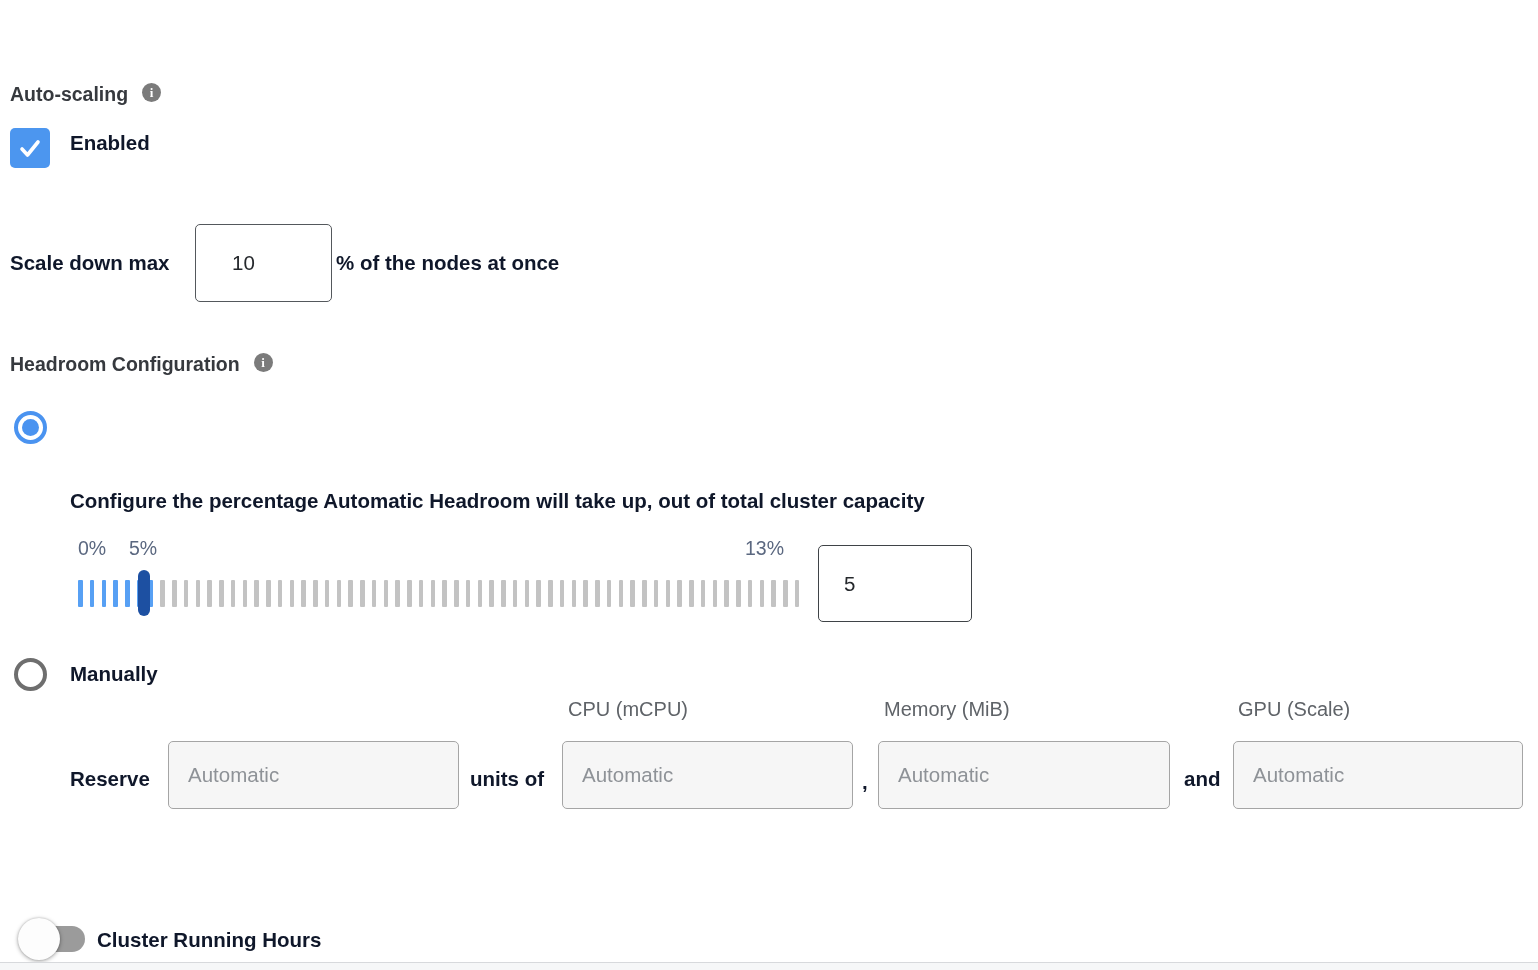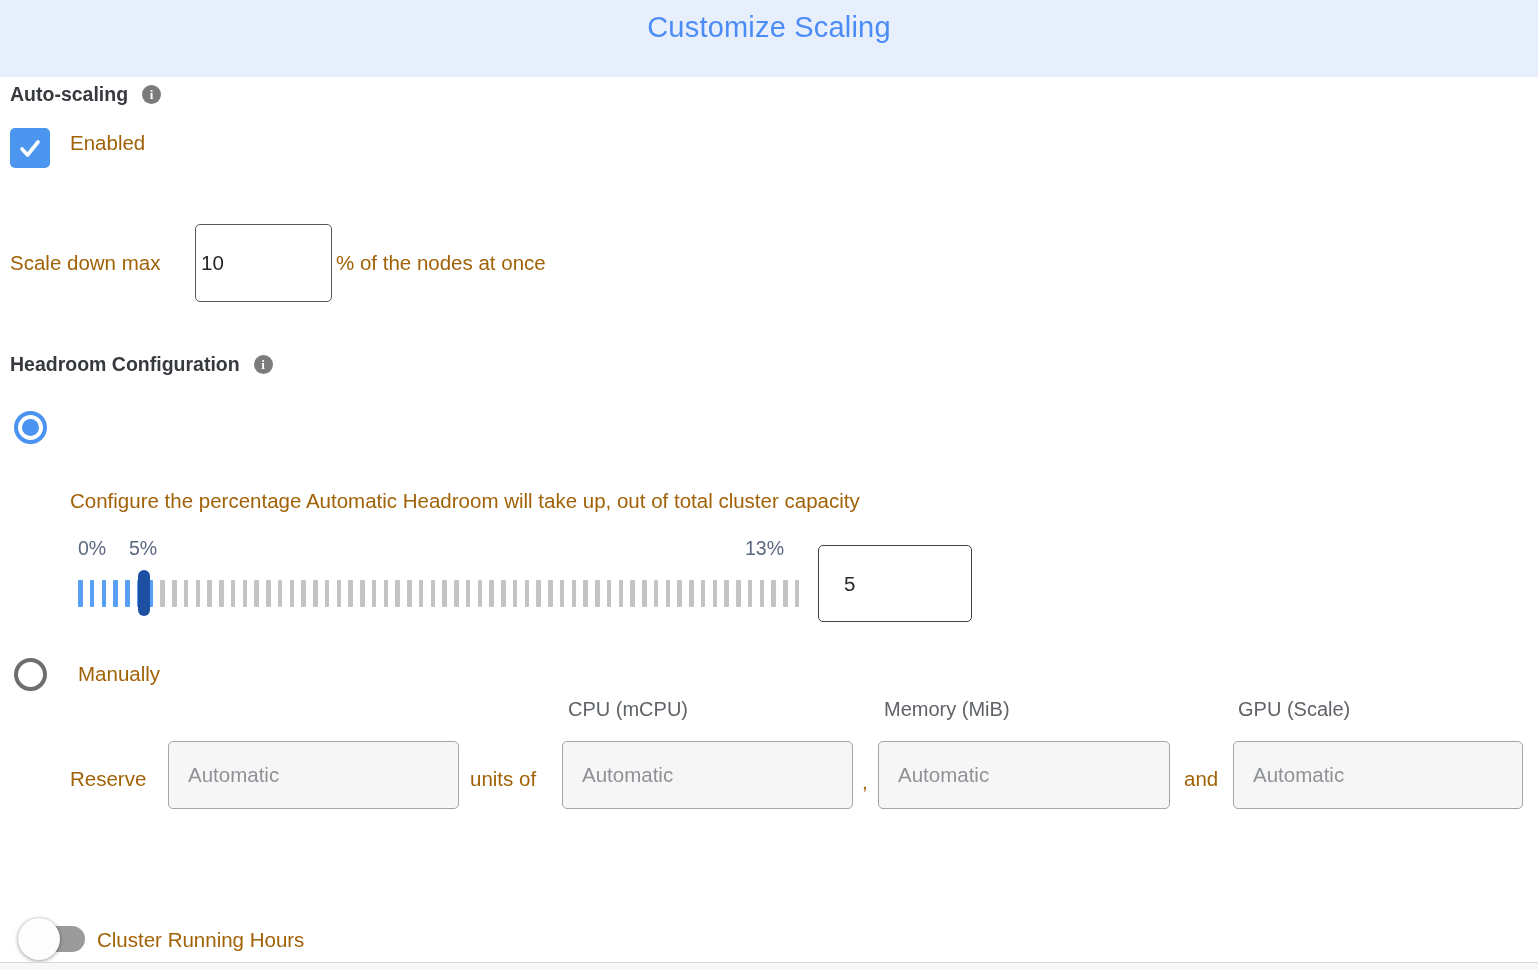--- a/index.html
+++ b/index.html
@@ -31,21 +31,20 @@
     font-size: 29px;
     color: #4b8cf6;
     font-weight: 400;
     letter-spacing: 0.2px;
   }
 
   
   .section-label-row {
     position: absolute;
     display: flex;
-    align-items: center;
     gap: 14px;
   }
   .section-label {
     font-size: 19.5px;
     font-weight: 700;
     color: #36393e;
   }
   .info-icon {
     width: 19px; height: 19px;
     border-radius: 50%;
@@ -64,34 +63,34 @@
   .checkbox {
     position: absolute;
     left: 10px; top: 128px;
     width: 40px; height: 40px;
     border-radius: 5px;
     background: #4c96ef;
     display: flex;
     align-items: center;
     justify-content: center;
   }
-  .plain-label { position: absolute; font-size: 20.5px; color: #a16207; }
+  .plain-label { position: absolute; font-size: 20.5px; color: #0f172a; font-weight: bold; }
 
   
   .value-input {
     position: absolute;
     background: #ffffff;
     border: 1.5px solid #54585c;
     border-radius: 5px;
     font-family: "Liberation Sans", sans-serif;
     font-size: 20.5px;
     color: #25282c;
     outline: none;
   }
-  #scale-down-input { left: 195px; top: 224px; width: 137px; height: 78px; padding-left: 5px; }
+  #scale-down-input { left: 195px; top: 224px; width: 137px; height: 78px; padding-left: 36px; }
   #headroom-pct-input { left: 818px; top: 545px; width: 154px; height: 77px; padding-left: 25px; border-color: #3f4347; }
 
   
   .radio {
     position: absolute;
     width: 33px; height: 33px;
     border-radius: 50%;
     background: #ffffff;
     display: flex;
     align-items: center;
@@ -183,23 +182,20 @@
     left: 0; top: 963px;
     width: 1538px; height: 7px;
     background: #f6f7f8;
   }
 </style>
 </head>
 <body>
 
 <div class="canvas">
 
-  <div class="dialog-header">
-    <div class="dialog-title">Customize Scaling</div>
-  </div>
 
   <div class="section-label-row" style="left:10px; top:83px;">
     <span class="section-label">Auto-scaling</span>
     <span class="info-icon">i</span>
   </div>
 
   <div class="checkbox">
     <svg width="28" height="28" viewBox="0 0 28 28">
       <polyline points="6,15 11.5,21 22,8" fill="none" stroke="#ffffff" stroke-width="3.6" stroke-linecap="round" stroke-linejoin="round"></polyline>
     </svg>
@@ -286,21 +282,21 @@
       <div class="tick"></div>
       <div class="tick"></div>
       <div class="tick"></div>
       <div class="tick"></div>
       <div class="tick"></div>
     </div>
 
   <input id="headroom-pct-input" class="value-input" type="text" value="5" style="">
 
   <div class="radio unselected" style="left:14px; top:658px;"></div>
-  <span class="plain-label" style="left:78px; top:662px;">Manually</span>
+  <span class="plain-label" style="left:70px; top:662px;">Manually</span>
 
   <span class="col-header" style="left:568px;">CPU (mCPU)</span>
   <span class="col-header" style="left:884px;">Memory (MiB)</span>
   <span class="col-header" style="left:1238px;">GPU (Scale)</span>
 
   <span class="plain-label" style="left:70px; top:767px;">Reserve</span>
   <input class="auto-input" style="left: 168px; width: 291px;" type="text" placeholder="Automatic">
   <span class="plain-label" style="left:470px; top:767px;">units of</span>
   <input class="auto-input" style="left: 562px; width: 291px;" type="text" placeholder="Automatic">
   <span class="plain-label" style="left:862px; top:770px;">,</span>

